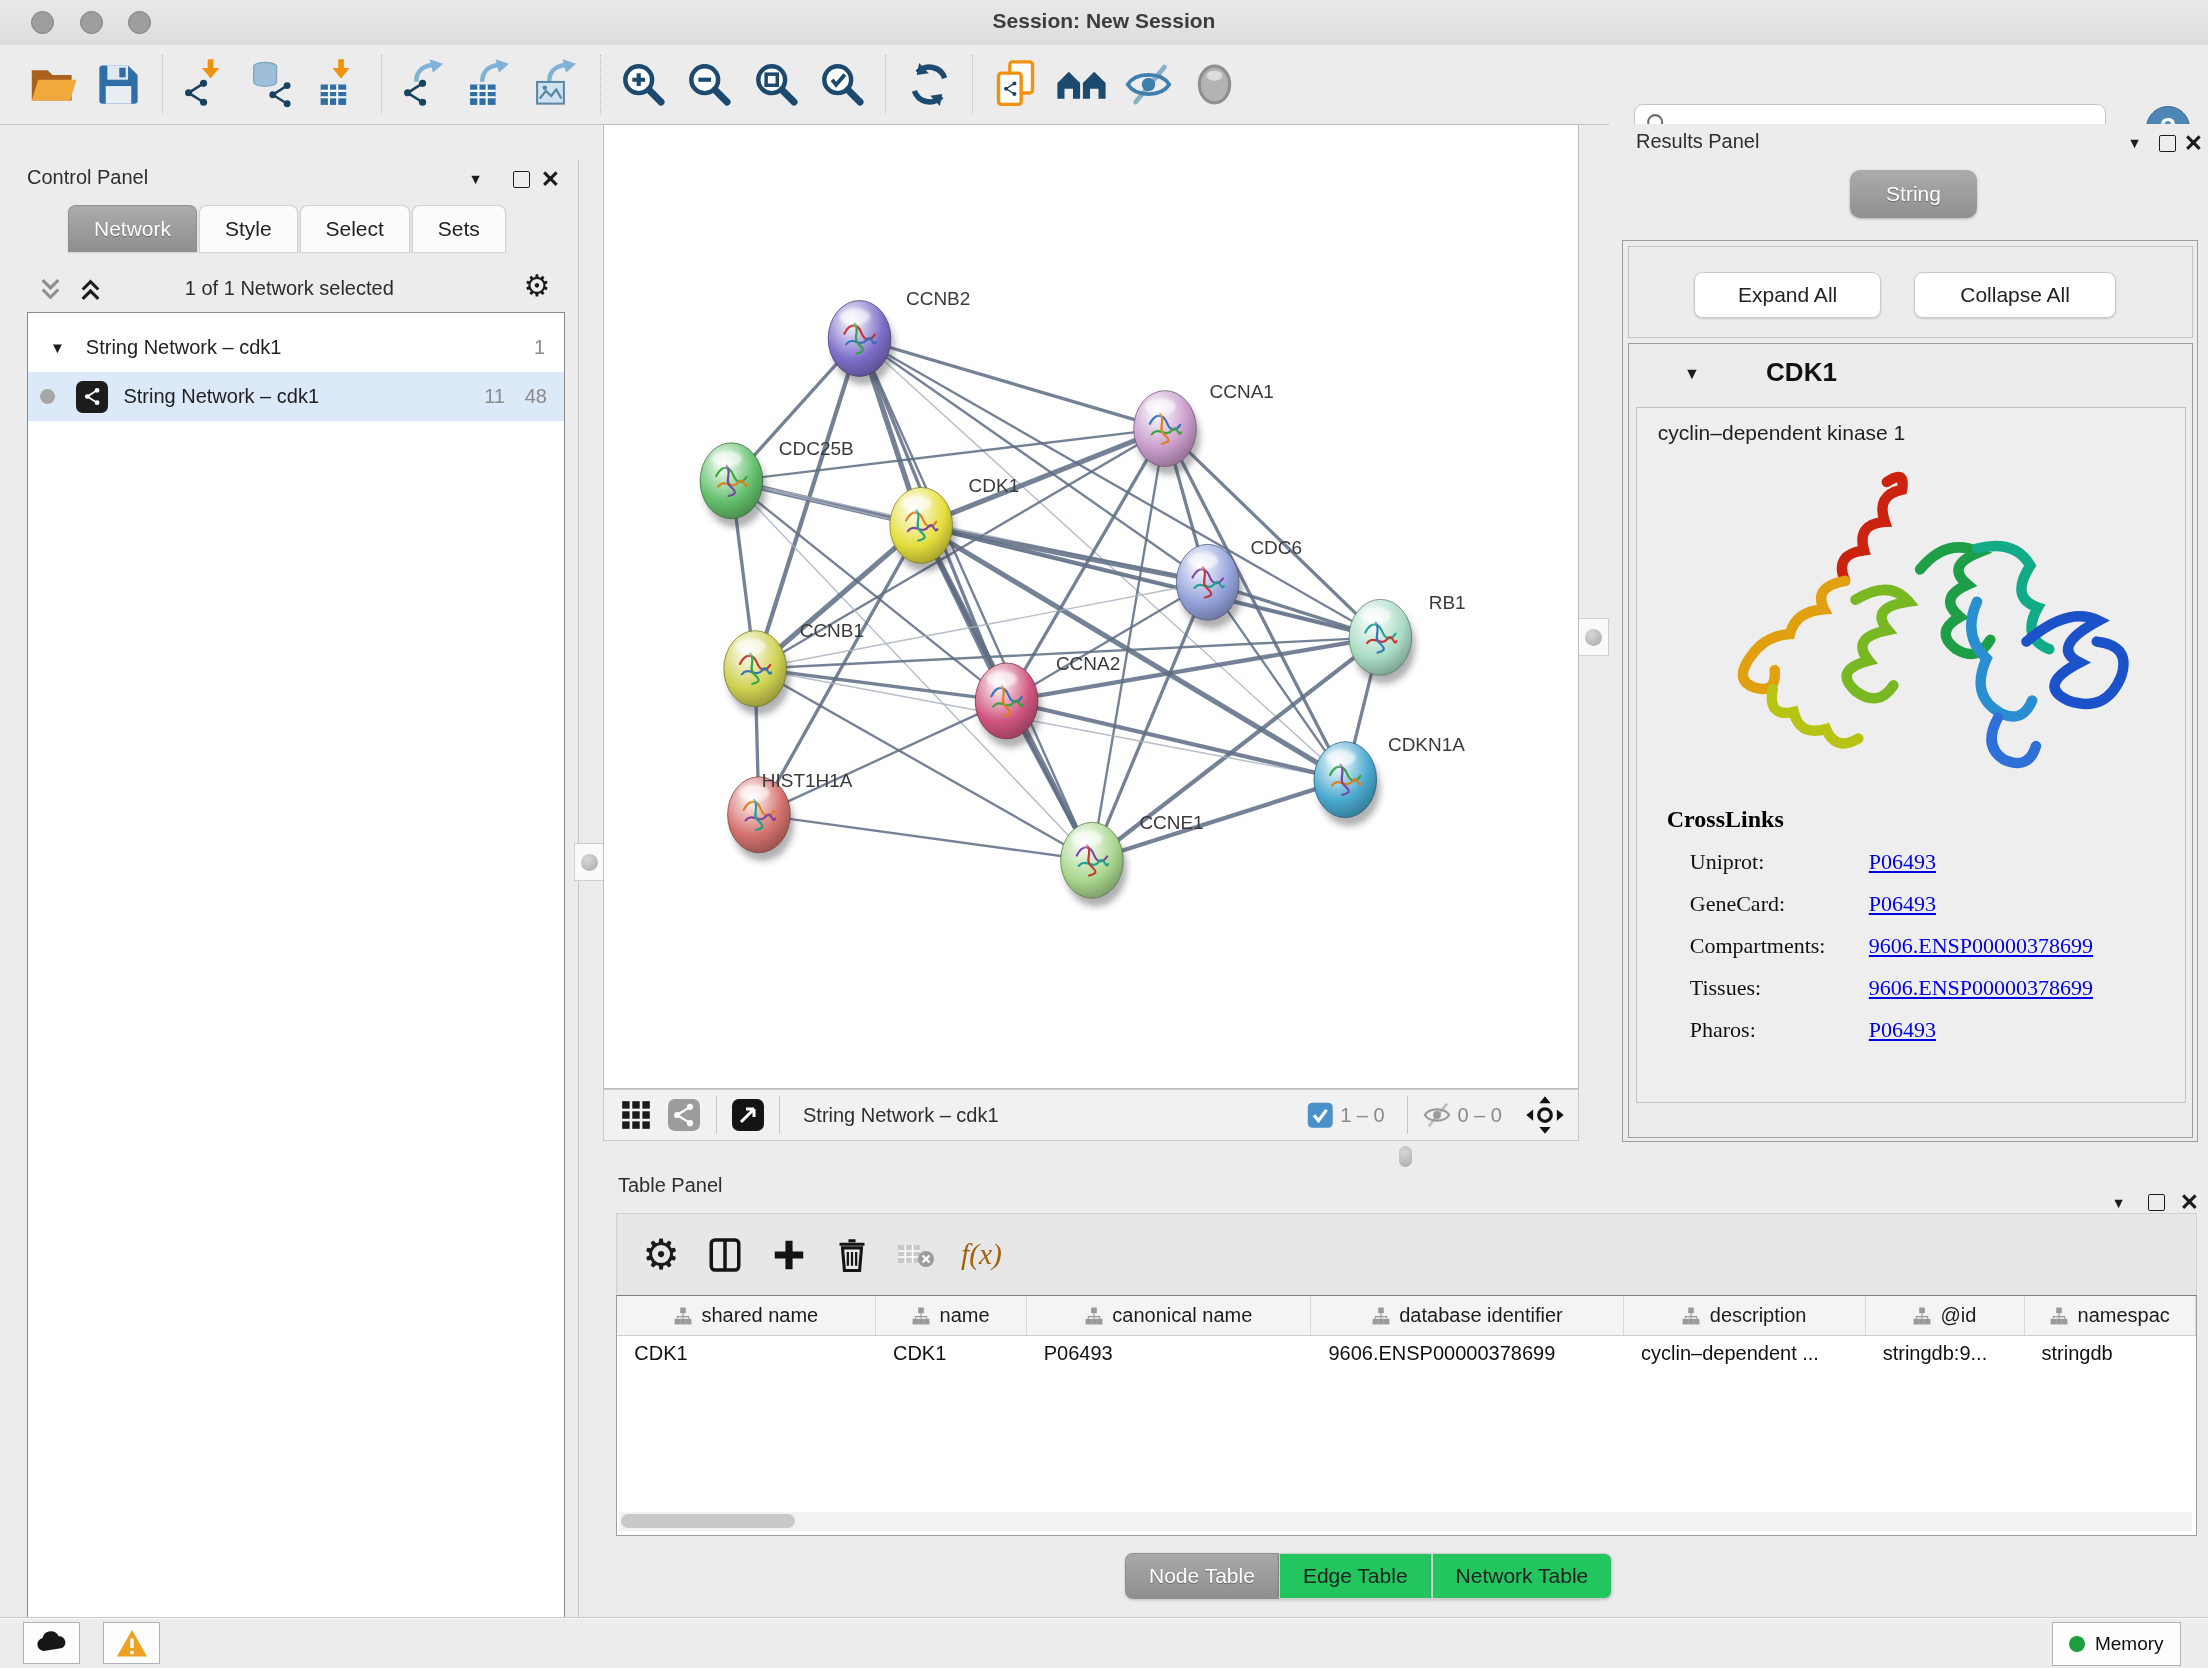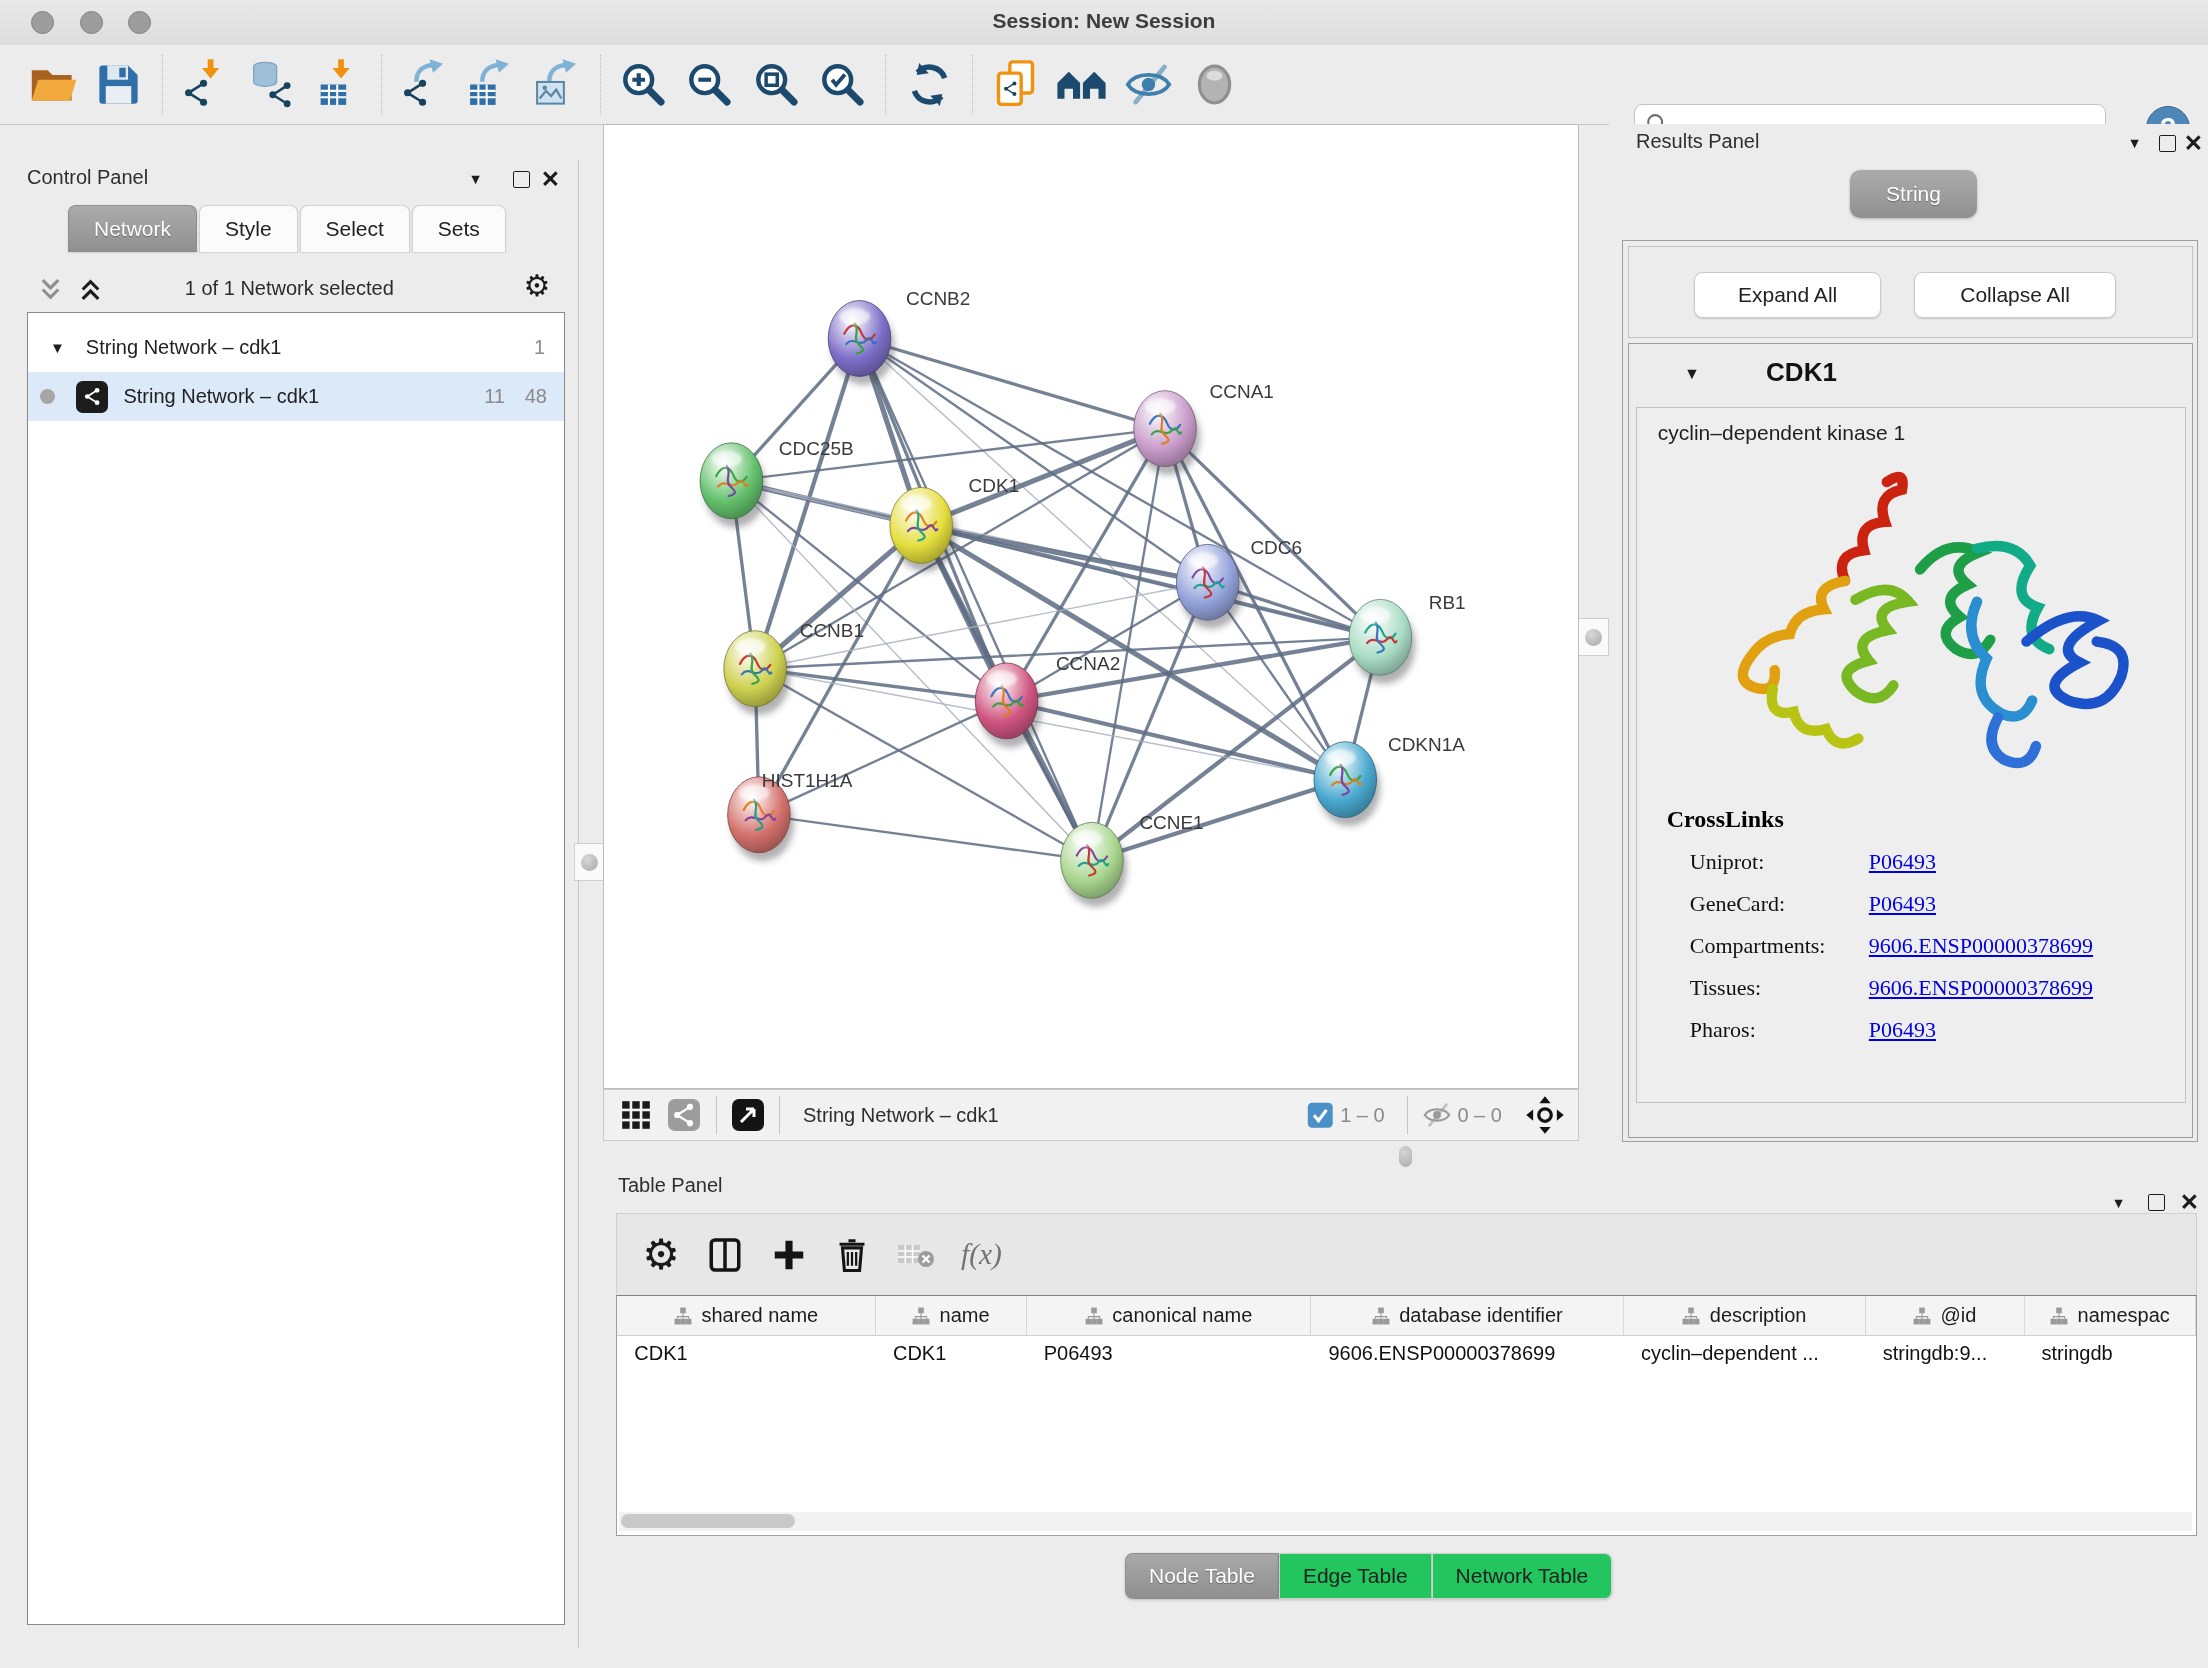--- a/index.html
+++ b/index.html
@@ -98,21 +98,21 @@
     font-family:"Liberation Serif",serif;}
   #cl-heading{font-size:24px;font-weight:bold;color:#000;}
   .cl-row{position:relative;margin-top:16px;font-size:22px;color:#111;}
   .cl-row .cl-label{display:inline-block;margin-left:23px;}
   .cl-row .cl-value{position:absolute;left:202px;color:#0000e0;text-decoration:underline;}
   
   #table-panel{left:603px;top:1168px;width:1605px;height:445px;background:#ececec;}
   #tp-toolbar{position:absolute;left:13.3px;top:45px;width:1581px;height:83px;background:#e7e7e7;
     border:1px solid #d0d0d0;box-sizing:border-box;display:flex;align-items:center;}
   .tp-btn{margin-left:25px;display:flex;align-items:center;justify-content:center;}
-  #tp-fx{font-family:"Liberation Serif",serif;font-style:italic;font-size:29.5px;color:#737373;text-align:right;}
+  #tp-fx{font-family:"Liberation Serif",serif;font-style:italic;font-size:29.5px;color:#a16207;text-align:right;}
   #tp-table{position:absolute;left:13.3px;top:127px;width:1581px;height:241px;background:#fff;
     border:1px solid #9e9e9e;border-top:1.9px solid #808080;box-sizing:border-box;}
   #tp-header{display:flex;height:39px;background:#f4f4f4;border-bottom:1px solid #cfcfcf;}
   .th{display:flex;align-items:center;justify-content:center;font-size:20px;color:#1c1c1c;
     border-right:1px solid #d8d8d8;box-sizing:border-box;gap:9.5px;}
   #tp-row{display:flex;height:35px;align-items:center;font-size:20px;color:#111;}
   .td{padding-left:17px;box-sizing:border-box;white-space:nowrap;overflow:hidden;}
   #tp-hscroll{position:absolute;left:1.9px;bottom:3.8px;width:1573px;height:19px;background:#f2f2f2;}
   #tp-thumb{position:absolute;left:1.9px;top:1.9px;width:174px;height:14.3px;background:#c9c9c9;border-radius:7.6px;}
   #tp-tabs{position:absolute;left:522px;top:385px;display:flex;}
@@ -829,15 +829,33 @@
         <div id="tp-thumb"></div>
       </div>
     </div>
     <div id="tp-tabs">
       <div class="bt-tab selected">Node Table</div>
       <div class="bt-tab">Edge Table</div>
       <div class="bt-tab">Network Table</div>
     </div>
   </div>
 
+  <div id="statusbar" class="abs">
+    <div class="sb-btn" style="left:23px">
+      <svg width="34" height="25" viewBox="0 0 36 26">
+        <path d="M9 22 a7 7 0 0 1 -1 -13.8 A9 9 0 0 1 25 6.5 a6.5 6.5 0 0 1 2.5 12.7 z" fill="#161616"></path>
+      </svg>
+    </div>
+    <div class="sb-btn" style="left:103px">
+      <svg width="32" height="28.5" viewBox="0 0 34 30">
+        <path d="M17 1 L33 29 H1 z" fill="#eda224"></path>
+        <rect x="15.2" y="10" width="3.6" height="10" fill="#fff"></rect>
+        <rect x="15.2" y="23" width="3.6" height="3.6" fill="#fff"></rect>
+      </svg>
+    </div>
+    <div id="memory-button">
+      <span id="memory-dot"></span>
+      <span>Memory</span>
+    </div>
+  </div>
 
 </div>
 
 
 </body></html>

